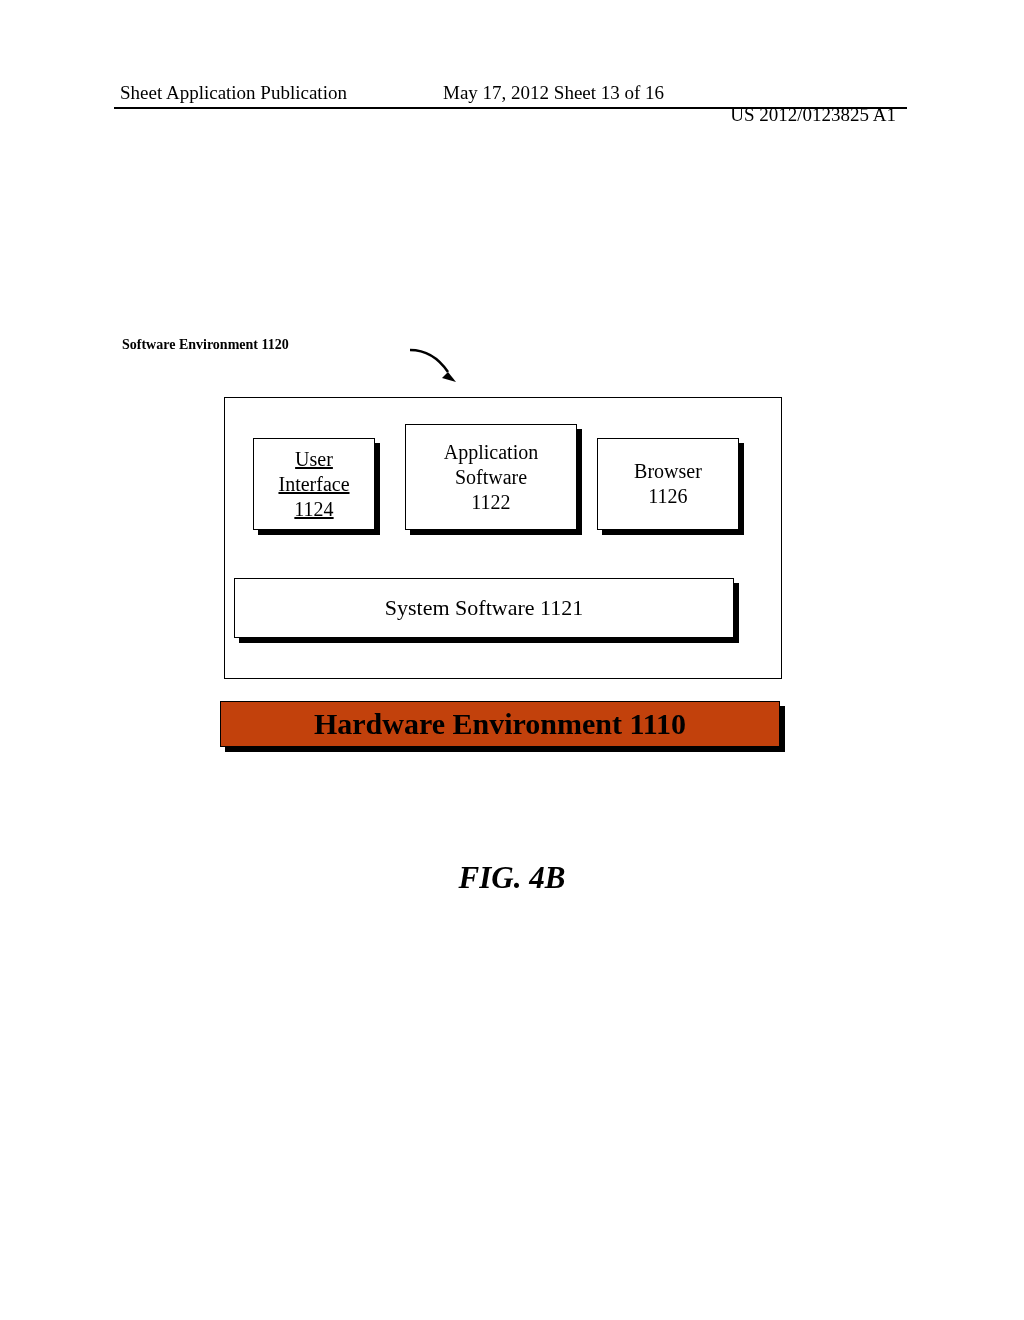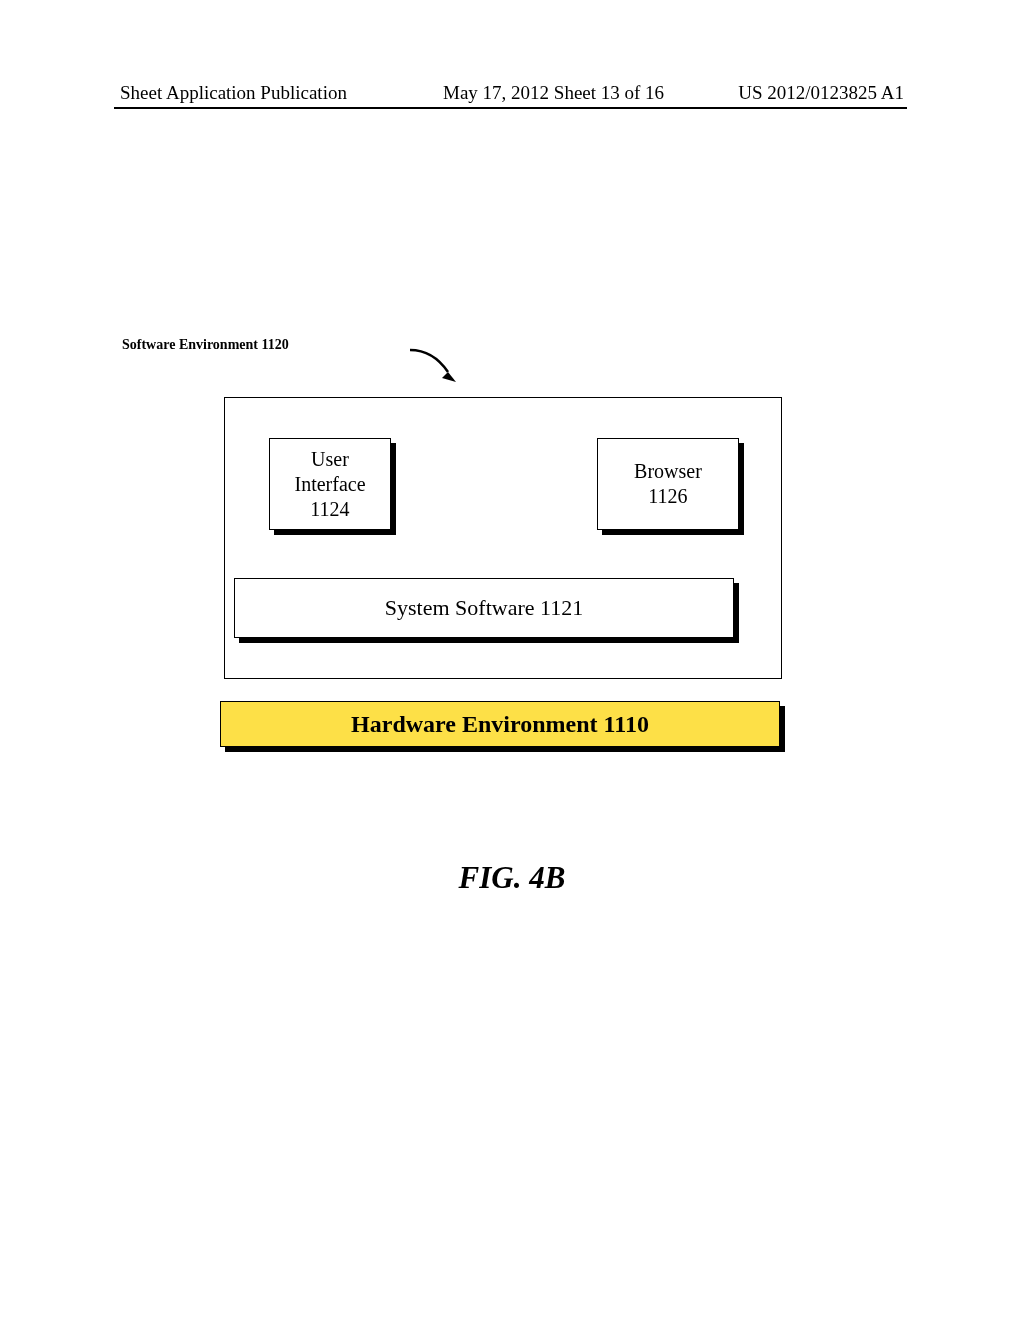--- a/index.html
+++ b/index.html
@@ -25,22 +25,23 @@
     font-weight: normal;
   }
   .header-mid {
     position: absolute;
     left: 397px;
     font-weight: normal;
     margin-left: 46px;
   }
   .header-right {
     position: absolute;
-    right: 120px;
+    right: 128px;
     font-weight: normal;
+    margin-top: 22px;
   }
   .header-rule {
     position: absolute;
     top: 107px;
     left: 114px;
     width: 793px;
     border-top: 2px solid #000;
   }
 
   .label-swenv {
@@ -87,23 +88,24 @@
     font-size: 20px;
     line-height: 1.25;
     display: flex;
     align-items: center;
     justify-content: center;
   }
   .shadow-box .inner { width: 100%; }
 
   .box-ui {
     top: 14px;
-    left: 44px;
+    left: 28px;
     width: 120px;
     height: 90px;
+    text-decoration: underline;
   }
   .box-app {
     top: 0px;
     left: 180px;
     width: 170px;
     height: 104px;
   }
   .box-browser {
     top: 14px;
     left: 372px;
@@ -118,26 +120,26 @@
     height: 58px;
     font-size: 22px;
   }
 
   .box-hw {
     position: absolute;
     top: 701px;
     left: 220px;
     width: 558px;
     height: 44px;
-    background: #fde047;
+    background: #c2410c;
     border: 1px solid #000;
     box-shadow: 5px 5px 0 #000;
     text-align: center;
     font-weight: bold;
-    font-size: 24px;
+    font-size: 30px;
     display: flex;
     align-items: center;
     justify-content: center;
   }
 
   .fig-caption {
     position: absolute;
     top: 860px;
     left: 0;
     width: 100%;
@@ -164,20 +166,23 @@
     <path d="M 2 8 Q 25 8 40 30" stroke="#000" stroke-width="2.5" fill="none"></path>
     <polygon points="40,30 48,40 34,36" fill="#000"></polygon>
   </svg>
 </div>
 
 <div class="outer-box">
   <div class="row-top">
     <div class="shadow-box box-ui">
       <div class="inner">User<br>Interface<br>1124</div>
     </div>
+    <div class="shadow-box box-app">
+      <div class="inner">Application<br>Software<br>1122</div>
+    </div>
     <div class="shadow-box box-browser">
       <div class="inner">Browser<br>1126</div>
     </div>
   </div>
   <div class="shadow-box box-syssw">
     <div class="inner">System Software 1121</div>
   </div>
 </div>
 
 <div class="box-hw">

